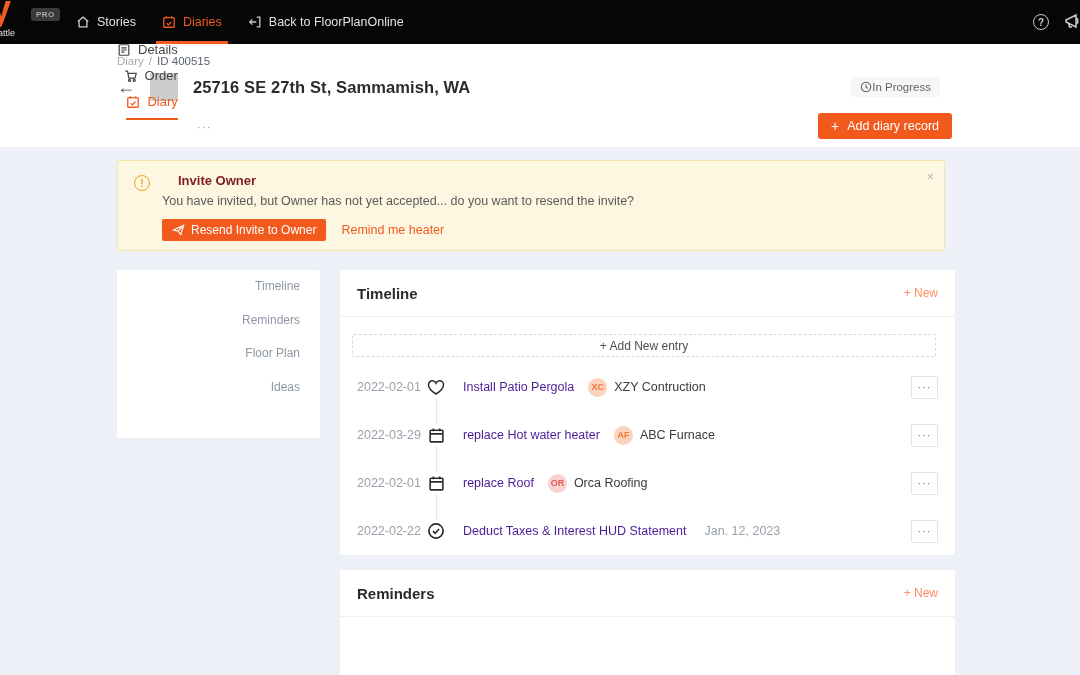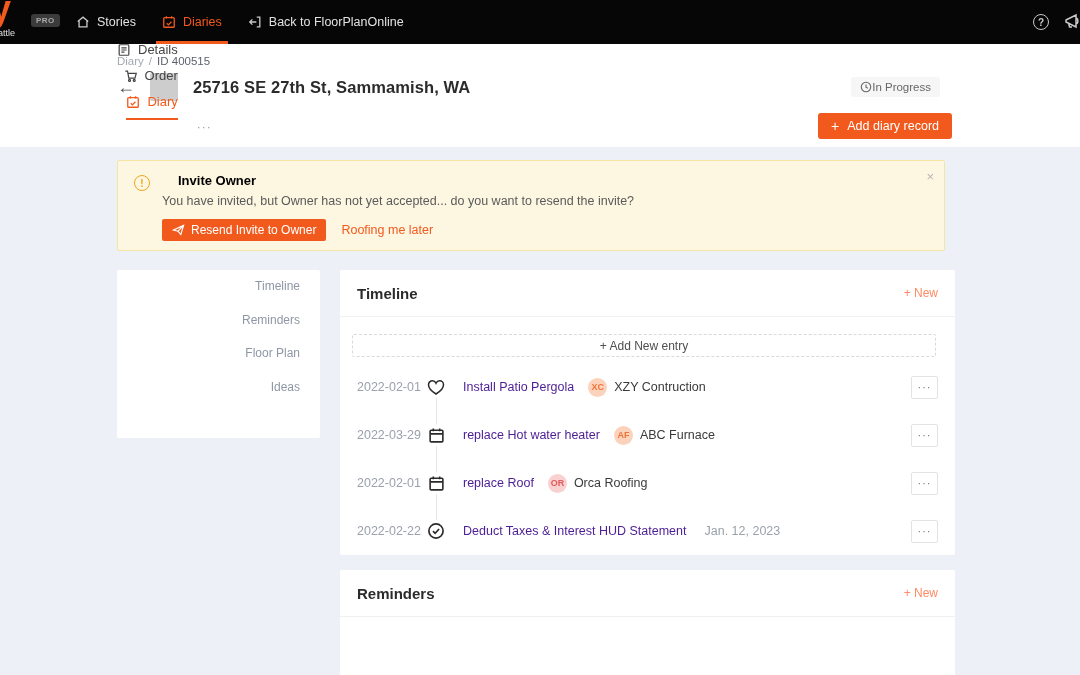--- a/index.html
+++ b/index.html
@@ -3,21 +3,21 @@
 <meta charset="utf-8">
 <style>
   * { margin:0; padding:0; box-sizing:border-box; }
   html,body { width:1080px; height:675px; overflow:hidden; }
   body { font-family:"Liberation Sans", sans-serif; background:#edf1f7; position:relative; }
 
   
   .navbar { height:44px; background:#060606; display:flex; align-items:center; position:relative; overflow:hidden; }
   .logo-wrap { position:relative; width:64px; height:44px; flex:none; }
   .logo-glyph { position:absolute; left:-9px; top:-12px; color:#f2591d; font-size:36px; font-weight:bold; }
-  .logo-badge { position:absolute; left:31px; top:8px; background:#3b3b3b; color:#a9a9a9; font-size:8px; font-weight:bold; padding:2px 5px; border-radius:3px; letter-spacing:.5px;margin-top:6px; }
+  .logo-badge { position:absolute; left:31px; top:8px; background:#3b3b3b; color:#a9a9a9; font-size:8px; font-weight:bold; padding:2px 5px; border-radius:3px; letter-spacing:.5px; }
   .logo-sub { position:absolute; left:-2px; top:28px; color:#e0e0e0; font-size:9px; }
   .nav-item { display:flex; align-items:center; gap:7px; color:#e2e2e2; font-size:12.5px; height:44px; margin-left:26px; cursor:pointer; position:relative; }
   .nav-item svg { stroke:#c9c9c9; }
   .nav-item.active { color:#f2591d; }
   .nav-item.active svg { stroke:#f2591d; }
   .nav-item.active::after { content:""; position:absolute; left:-6px; right:-6px; bottom:0; height:3px; background:#f2591d; }
   .nav-right { margin-left:auto; display:flex; align-items:center; gap:15px; margin-right:-6px; }
   .help-icon { width:16px; height:16px; border:1.5px solid #c9c9c9; border-radius:50%; color:#c9c9c9; font-size:10px; font-weight:bold; display:flex; align-items:center; justify-content:center; cursor:pointer; }
   .mega-icon { cursor:pointer; display:flex; }
 
@@ -39,21 +39,21 @@
   .tab.active svg { stroke:#f2591d; }
   .tabs-more { color:#9a9a9a; font-size:12px; letter-spacing:1px; padding-bottom:13px; cursor:pointer; }
   .add-record-btn { position:absolute; right:128px; top:69px; background:#f2591d; color:#fff; border:none; border-radius:3px; font-size:12.5px; padding:6px 13px; display:flex; align-items:center; gap:8px; cursor:pointer; font-family:inherit; }
   .add-record-btn .plus { font-size:14px; line-height:1; }
 
   
   .content { padding:13px 0 0 117px; }
 
   .banner { width:828px; height:91px; background:#fdf7e1; border:1px solid #f5e5a4; border-radius:2px; position:relative; padding:12px 30px 0 44px; }
   .banner-icon { position:absolute; left:16px; top:14px; width:16px; height:16px; border:1.5px solid #f0a41c; border-radius:50%; color:#f0a41c; font-size:10px; font-weight:bold; display:flex; align-items:center; justify-content:center; }
-  .banner-title { font-size:13px; font-weight:700; color:#000000; margin-bottom:6px;padding-left:16px; }
+  .banner-title { font-size:13px; font-weight:700; color:#7f1d1d; margin-bottom:6px;padding-left:16px; }
   .banner-body { font-size:12.5px; color:#5a5a5a; margin-bottom:11px; }
   .banner-actions { display:flex; align-items:center; gap:15px; }
   .resend-btn { background:#f2591d; color:#fff; border:none; border-radius:2px; font-size:12px; padding:4px 10px; display:flex; align-items:center; gap:6px; cursor:pointer; font-family:inherit; }
   .later-link { color:#f2591d; font-size:12.5px; cursor:pointer; }
   .banner-close { position:absolute; right:10px; top:9px; color:#b5b5b5; font-size:13px; cursor:pointer; line-height:1; }
 
   .columns { display:flex; margin-top:19px; align-items:flex-start; }
   .side-card { width:203px; height:168px; background:#fff; border-radius:2px; padding:0 20px; }
   .side-item { text-align:right; font-size:12px; color:#8e97a5; height:33.5px; line-height:33.5px; cursor:pointer; }
 
@@ -200,21 +200,21 @@
     <div class="banner-body">You have invited, but Owner has not yet accepted... do you want to resend the invite?</div>
     <div class="banner-actions">
       <button class="resend-btn">
         <span style="display:flex;">
           <svg width="13" height="12" viewBox="0 0 14 13" fill="none" stroke="#fff" stroke-width="1.3">
               <path d="M1.5 6.5 L12.5 1.5 L9.5 11.5 L6.5 7.8 Z M6.5 7.8 L12.5 1.5"></path>
             </svg>
         </span>
         <span>Resend Invite to Owner</span>
       </button>
-      <span class="later-link">Roofing me later</span>
+      <span class="later-link">Remind me heater</span>
     </div>
     <span class="banner-close">×</span>
   </div>
 
   <div class="columns">
 
     <aside class="side-card">
       <div class="side-item">Timeline</div>
       <div class="side-item">Reminders</div>
       <div class="side-item">Floor Plan</div>

